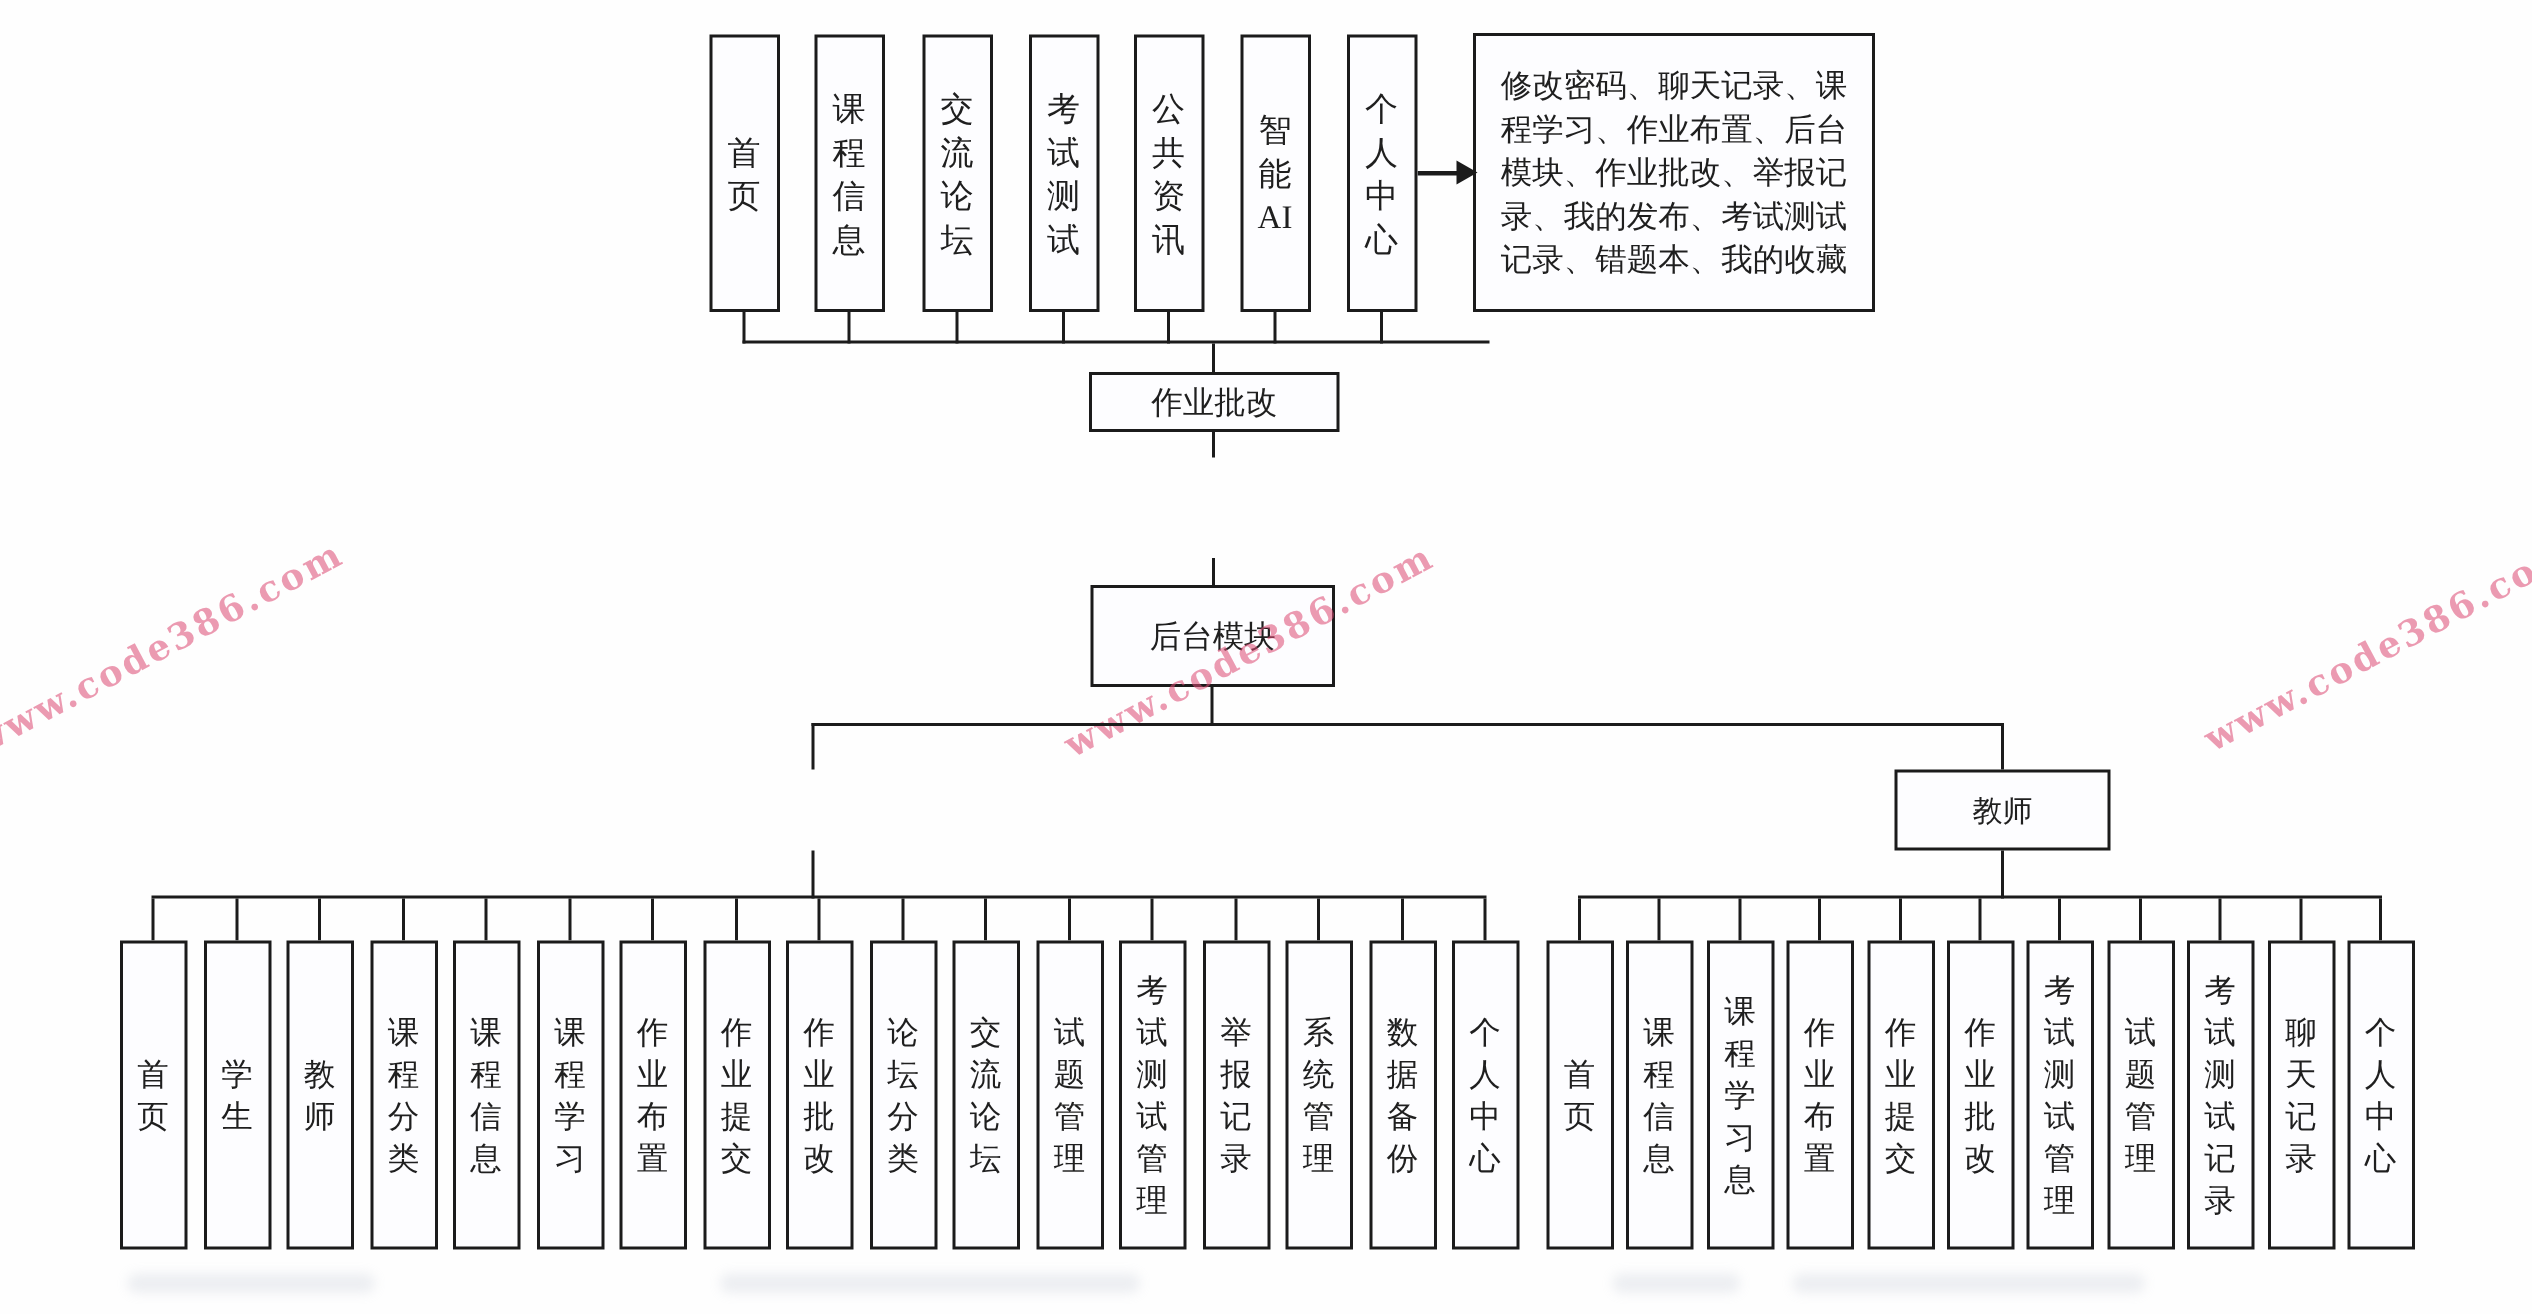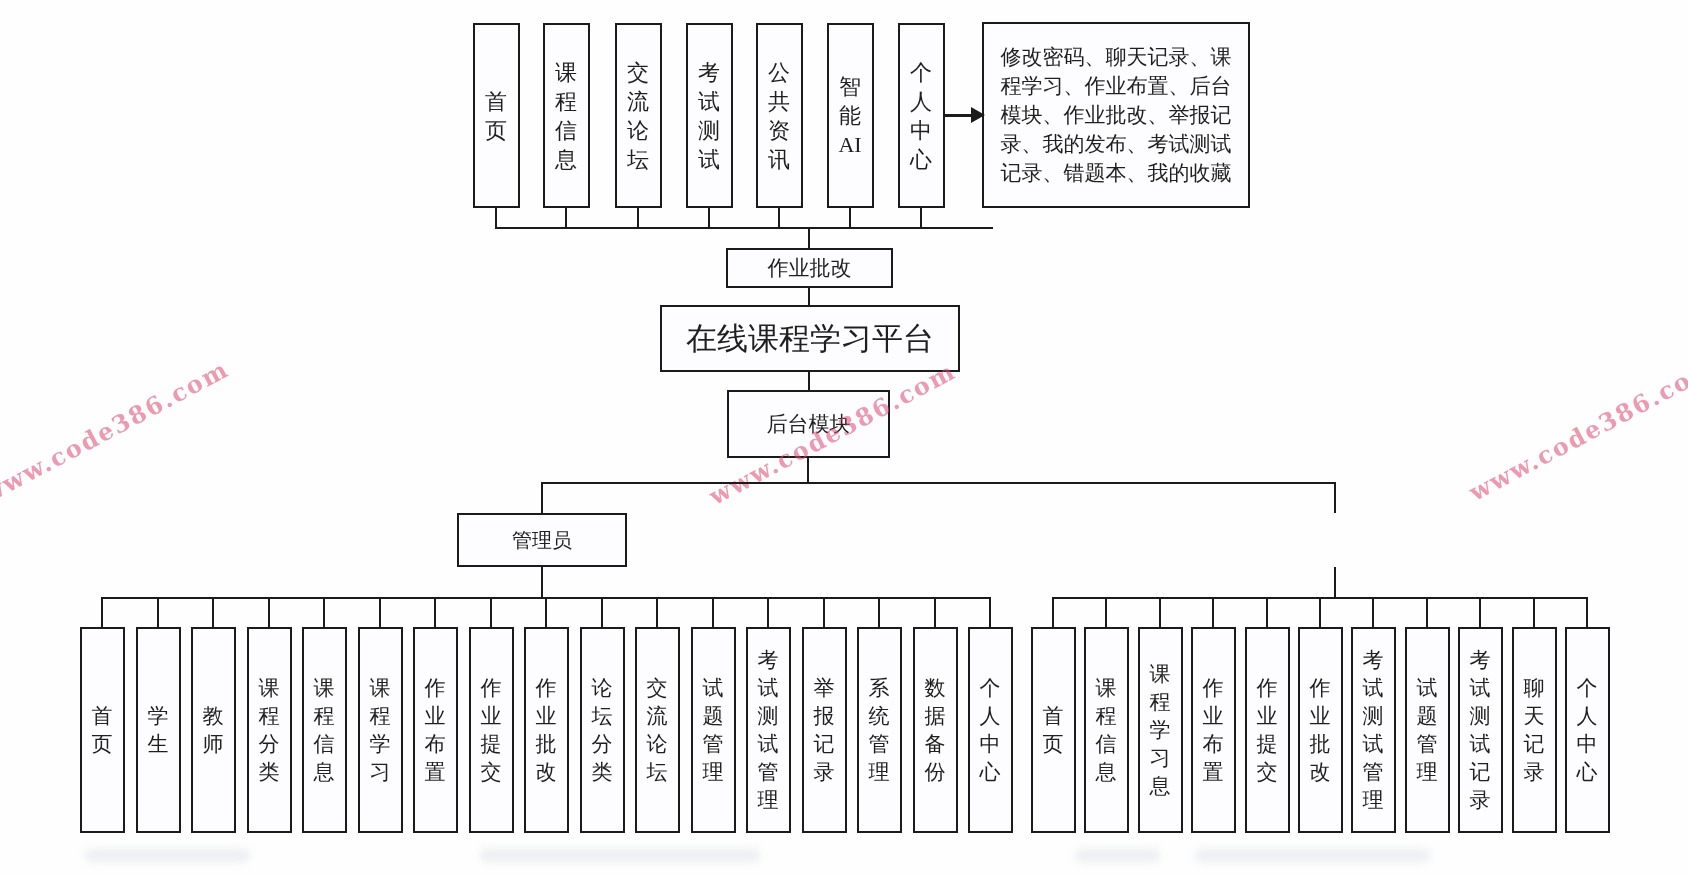--- a/index.html
+++ b/index.html
@@ -36,28 +36,25 @@
 <body>
 
 <div id="stage">
 
   <div class="box" id="detail-box">
     <span>修改密码、聊天记录、课程学习、作业布置、后台模块、作业批改、举报记录、我的发布、考试测试记录、错题本、我的收藏</span>
   </div>
   <div class="box" id="front-box">
     <span>作业批改</span>
   </div>
-  <div class="box" id="platform-box">
-    <span>在线课程学习平台</span>
-  </div>
   <div class="box" id="backend-box">
     <span>后台模块</span>
   </div>
-  <div class="box" id="admin-box">
-    <span>管理员</span>
+  <div class="box" id="teacher-box">
+    <span>教师</span>
   </div>
 
   <div id="arrow-shaft"></div>
   <div id="arrow-head"></div>
 
   <div class="watermark" id="watermark-left" style="color: rgb(221, 74, 115);">www.code386.com</div>
   <div class="watermark" id="watermark-center" style="color: rgb(221, 74, 115);">www.code386.com</div>
   <div class="watermark" id="watermark-right" style="color: rgb(221, 74, 115);">www.code386.com</div>
 
   <div class="smudge" style="left:85px;width:165px;"></div>

